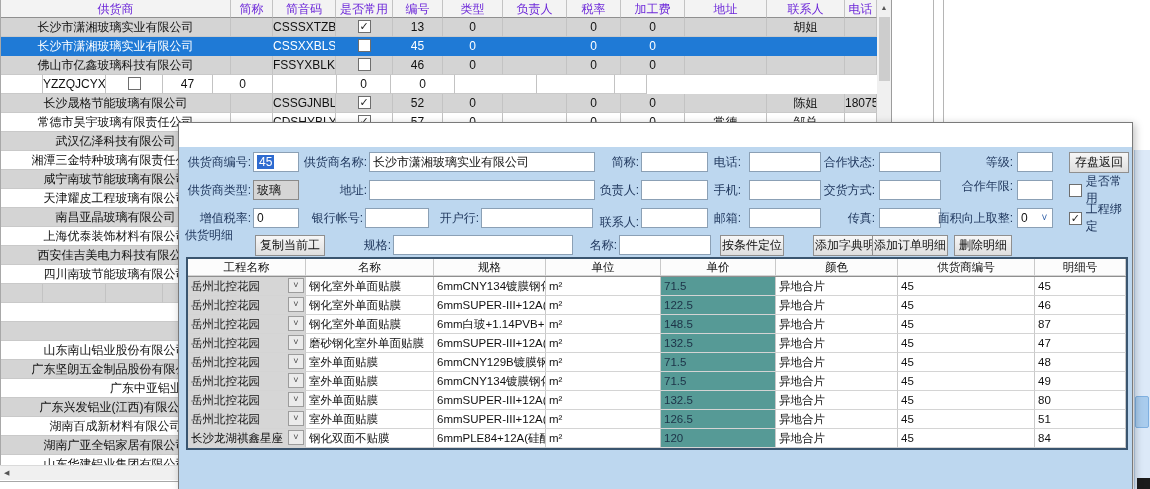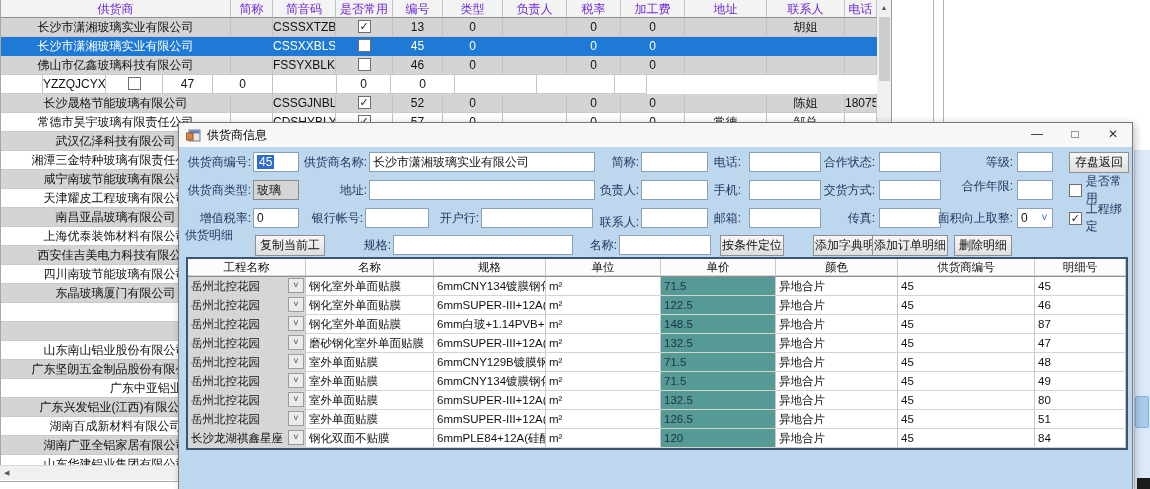--- a/index.html
+++ b/index.html
@@ -291,21 +291,20 @@
           <div class="bgc" style="width: 50px;"></div>
           <div class="bgc" style="width: 60px;"></div>
           <div class="bgc" style="width: 64px;"></div>
           <div class="bgc" style="width: 54px;"></div>
           <div class="bgc" style="width: 64px;"></div>
           <div class="bgc" style="width: 82px;"></div>
           <div class="bgc" style="width: 78px;"></div>
           <div class="bgc" style="width: 32px;"></div>
         </div>
         <div class="bgrow rowgray">
-          <div class="bgc" style="width: 230px;">东晶玻璃厦门有限公司</div>
           <div class="bgc" style="width: 42px;"></div>
           <div class="bgc" style="width: 63px;"></div>
           <div class="bgc" style="width: 57px;"></div>
           <div class="bgc" style="width: 50px;"></div>
           <div class="bgc" style="width: 60px;"></div>
           <div class="bgc" style="width: 64px;"></div>
           <div class="bgc" style="width: 54px;"></div>
           <div class="bgc" style="width: 64px;"></div>
           <div class="bgc" style="width: 82px;"></div>
           <div class="bgc" style="width: 78px;"></div>
@@ -448,33 +447,20 @@
   </div>
   <div class="panelline" style="left:933px"></div>
   <div class="panelline" style="left:943px"></div>
   <div class="panelbottom"></div>
 
   <div class="rstrip"></div>
   <div class="rthumb"></div>
   <div class="rfrag"></div>
 
   <div id="dialog">
-    <div class="titlebar">
-      <svg class="formicon" viewBox="0 0 15 14">
-        <rect x="3" y="2" width="11" height="11" fill="#e9e9e9" stroke="#7a7a7a"></rect>
-        <rect x="3.5" y="2.5" width="10" height="3" fill="#5b82c4"></rect>
-        <rect x="0" y="5" width="7" height="7" fill="#d9823f" stroke="#8a5a2a"></rect>
-      </svg>
-      <span class="title">供货商信息</span>
-      <div class="winbtns">
-        <div class="wbtn">—</div>
-        <div class="wbtn">□</div>
-        <div class="wbtn">✕</div>
-      </div>
-    </div>
     <div class="client"></div>
 
     <div class="lbl" style="left:2px;top:29px;width:70px">供货商编号:</div>
     <div class="tb" style="left:74px;top:29px;width:46px"><span class="sel">45</span></div>
     <div class="lbl" style="left:118px;top:29px;width:70px">供货商名称:</div>
     <div class="tb" style="left:190px;top:29px;width:226px">长沙市潇湘玻璃实业有限公司</div>
     <div class="lbl" style="left:420px;top:29px;width:40px">简称:</div>
     <div class="tb" style="left:462px;top:29px;width:67px"></div>
     <div class="lbl" style="left:524px;top:29px;width:38px">电话:</div>
     <div class="tb" style="left:570px;top:29px;width:72px"></div>

